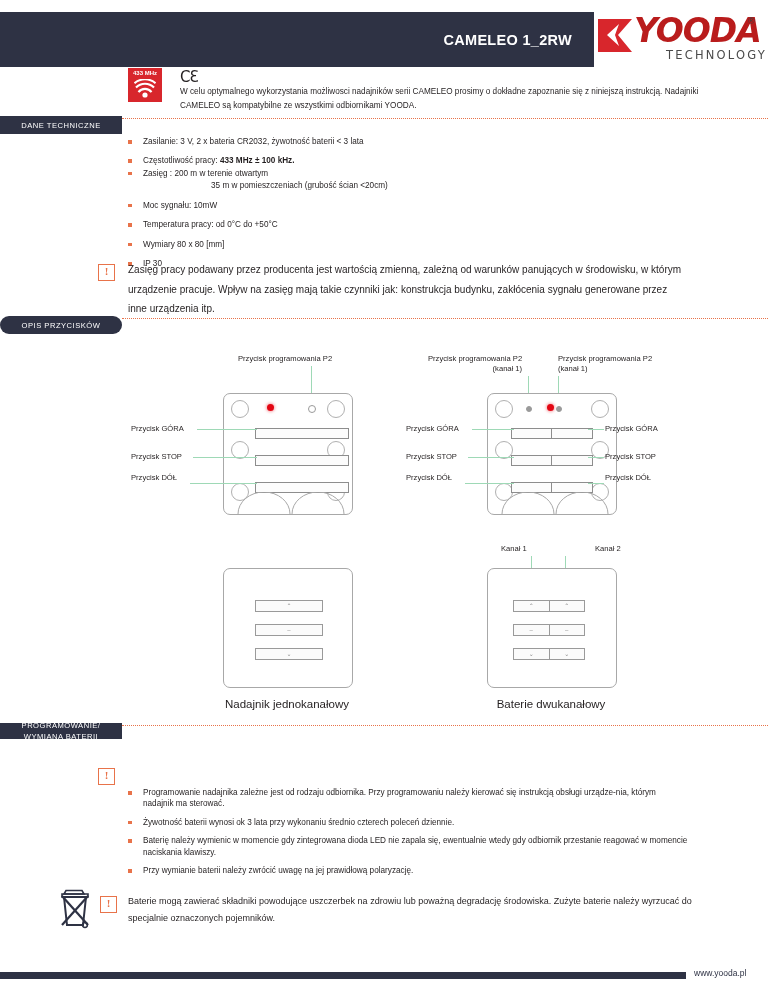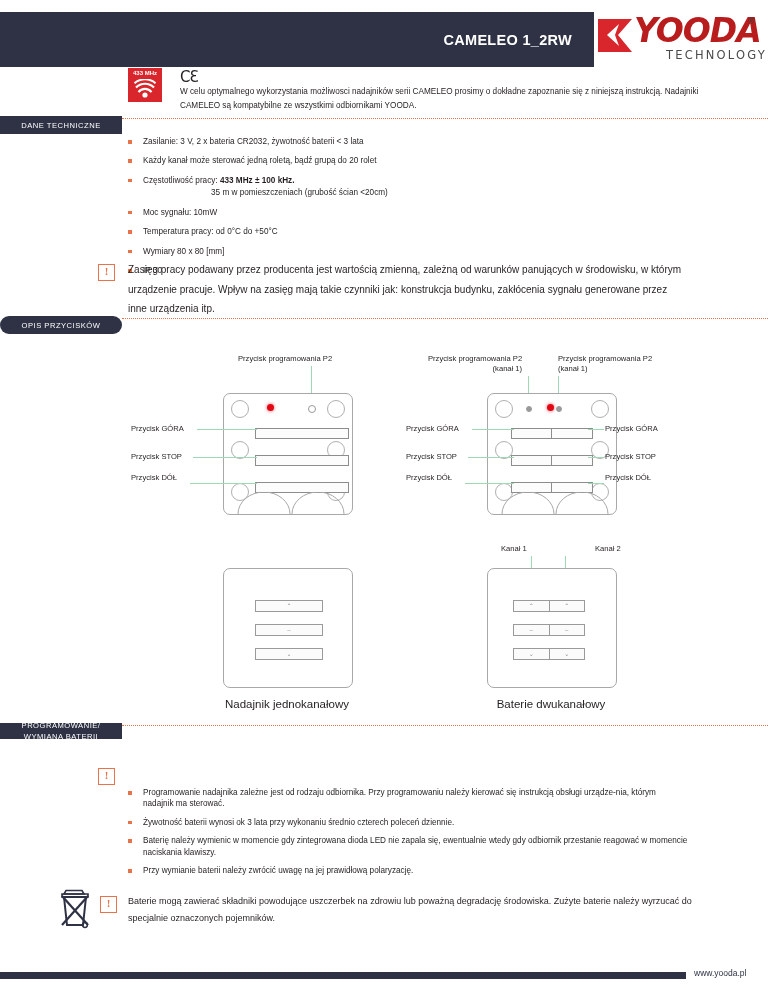--- a/index.html
+++ b/index.html
@@ -310,22 +310,22 @@
 <div class="ce-mark">CƐ</div>
 <div class="intro-text">W celu optymalnego wykorzystania możliwosci nadajników serii CAMELEO prosimy o dokładne zapoznanie się z niniejszą instrukcją. Nadajniki CAMELEO są kompatybilne ze wszystkimi odbiornikami YOODA.</div>
 
 <div class="dotted d1"></div>
 <div class="sec-tab t1">
   <span>DANE TECHNICZNE</span>
 </div>
 
 <div class="blist list-tech">
   <div class="row">Zasilanie: 3 V, 2 x bateria CR2032, żywotność baterii &lt; 3 lata</div>
-  <div class="row">Każdy kanał może sterować jedną roletą, bądź grupą do 20 rolet</div>
   <div class="row tight"><span>Częstotliwość pracy: </span><b>433 MHz ± 100 kHz.</b></div>
+  <div class="row tight">Zasięg : 200 m w terenie otwartym</div>
   <div class="row sub">35 m  w pomieszczeniach (grubość ścian &lt;20cm)</div>
   <div class="row">Moc sygnału: 10mW</div>
   <div class="row">Temperatura pracy: od 0°C do +50°C</div>
   <div class="row">Wymiary 80 x 80 [mm]</div>
   <div class="row">IP 30</div>
 </div>
 
 <div class="warn-icon w1-icon">!</div>
 <div class="warn-text w1-text">Zasięg pracy podawany przez producenta jest wartością zmienną, zależną od warunków panujących w środowisku, w którym urządzenie pracuje. Wpływ na zasięg mają takie czynniki jak: konstrukcja budynku, zakłócenia sygnału generowane przez inne urządzenia itp.</div>
 

